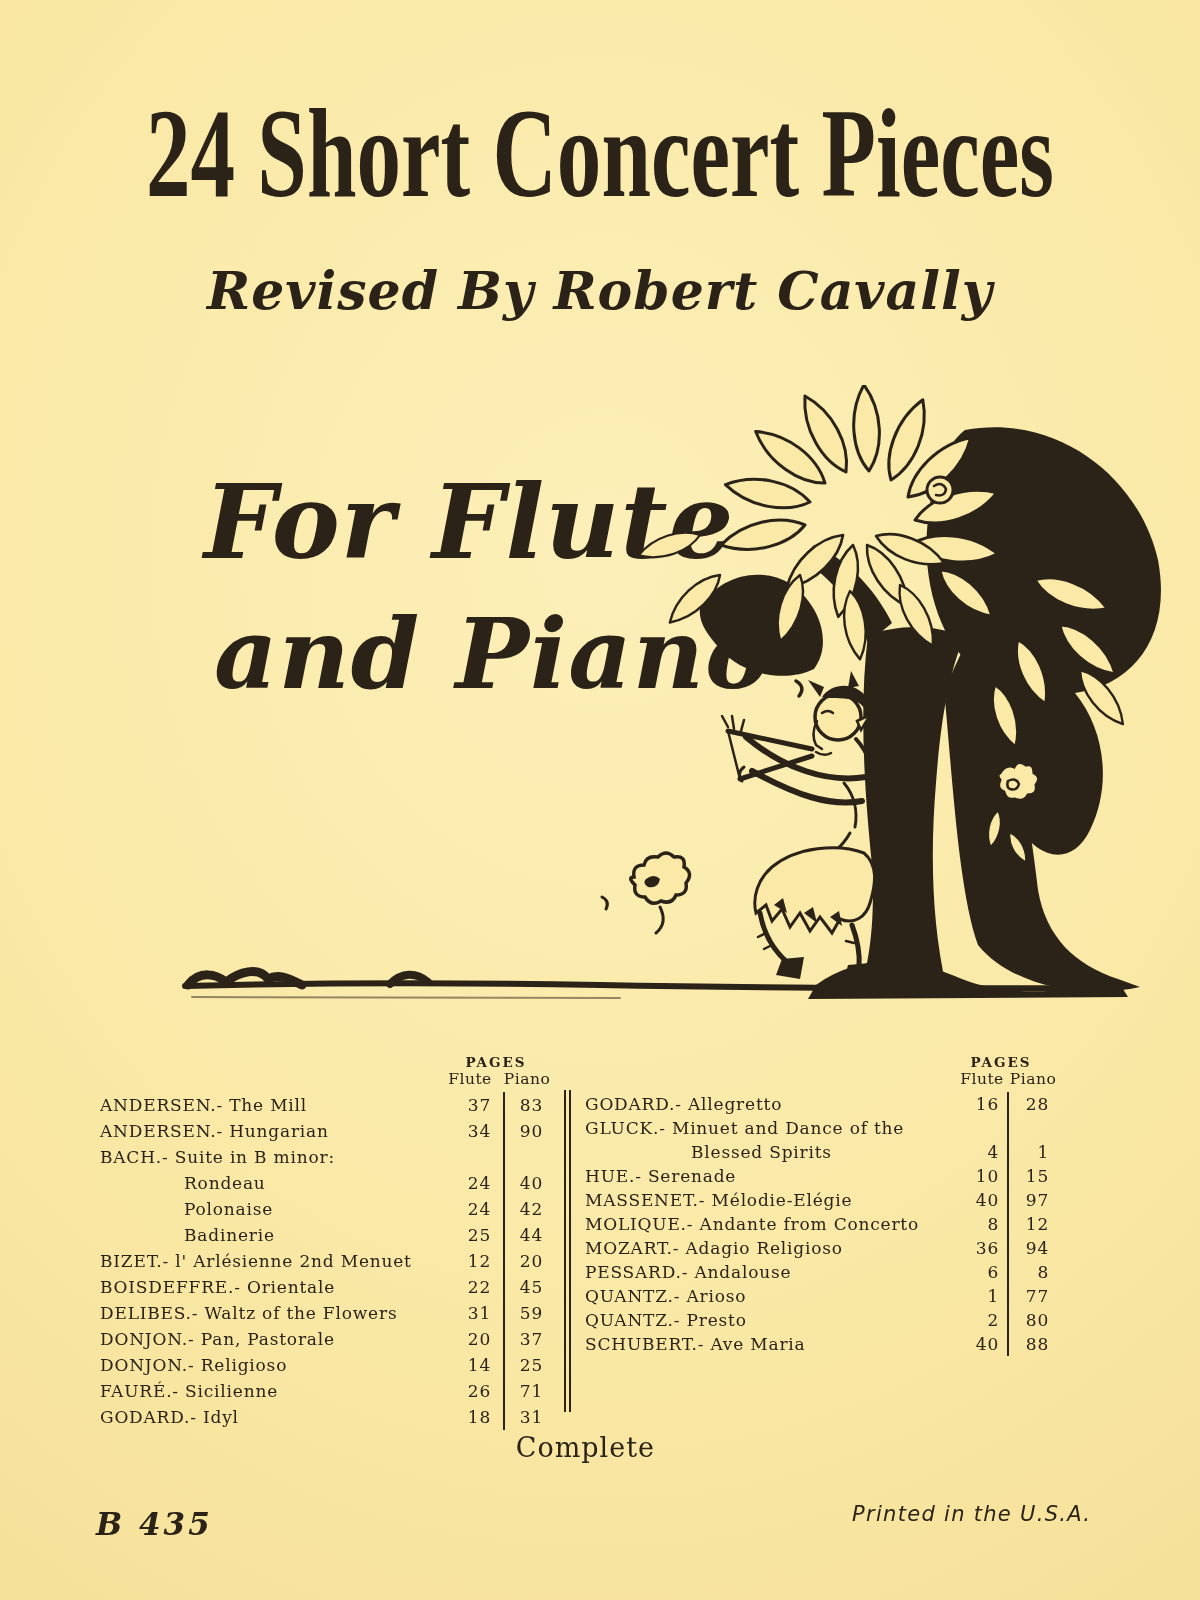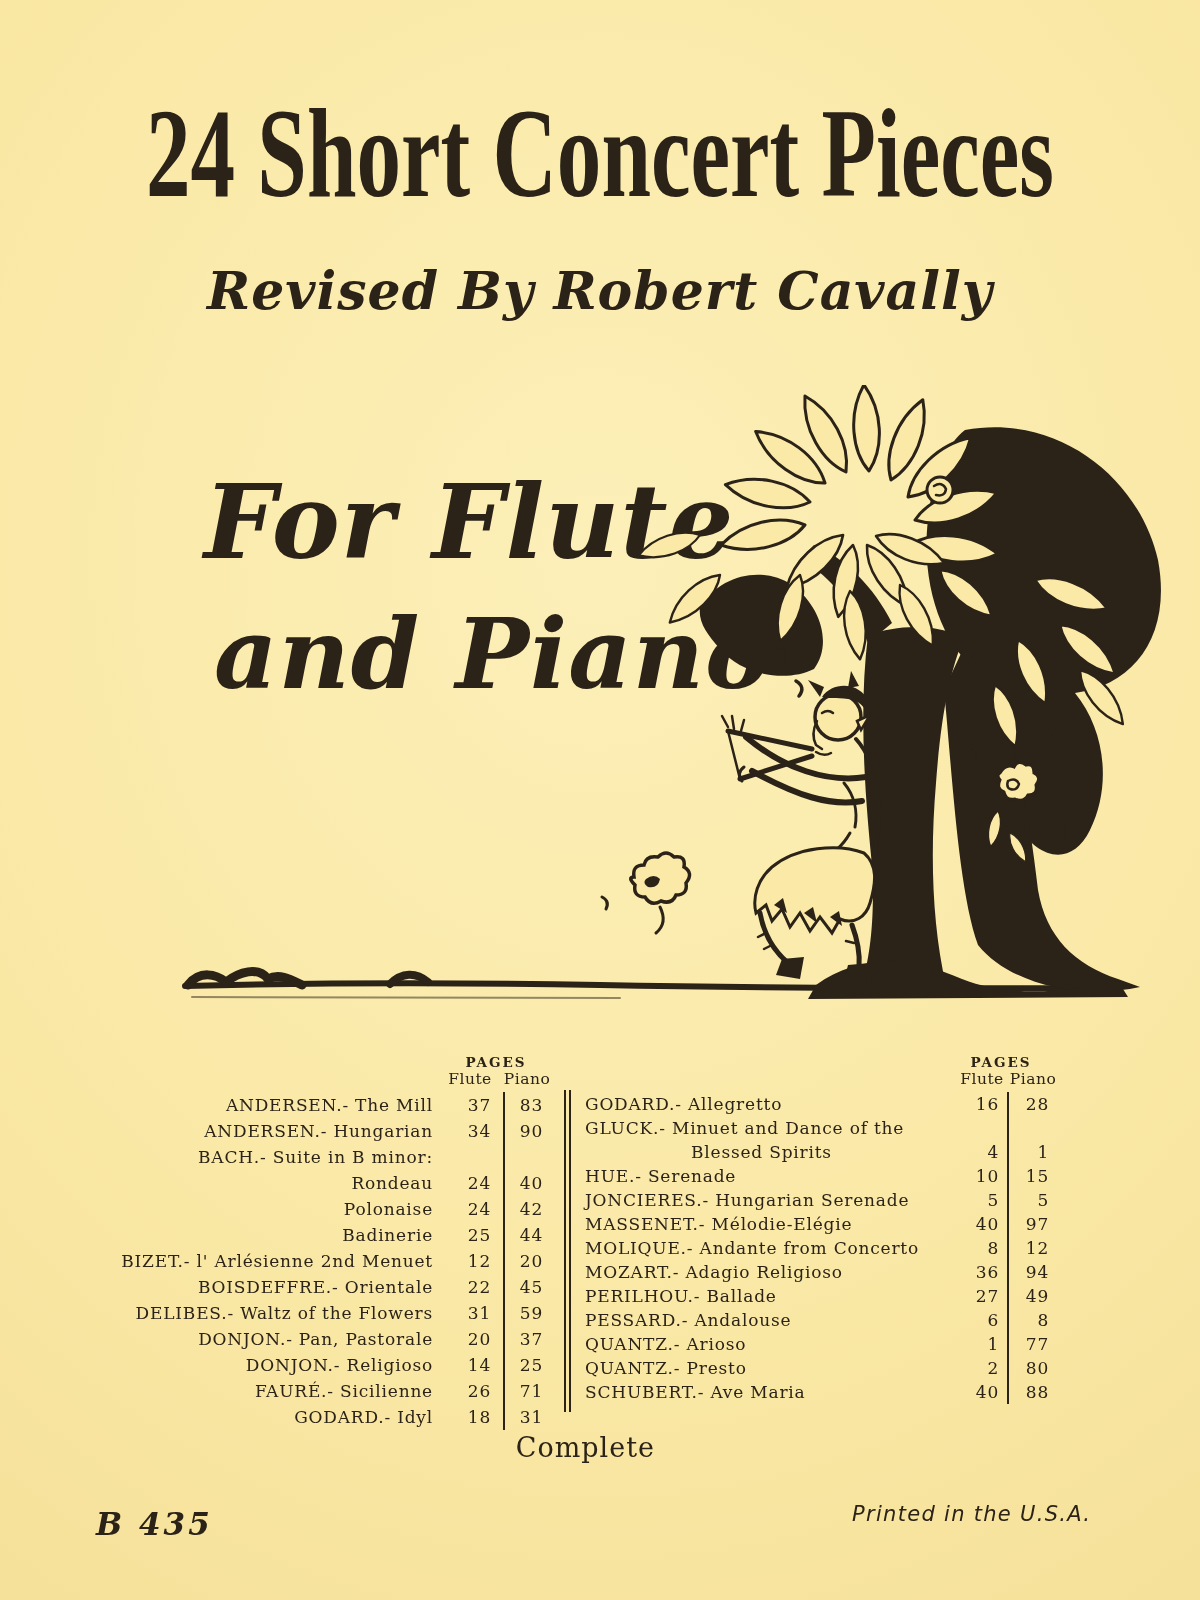--- a/index.html
+++ b/index.html
@@ -51,21 +51,21 @@
   .toc-head{position:absolute;white-space:nowrap;text-align:center;color:var(--ink);}
   .toc-head.pages{font-weight:bold;font-size:13.5px;letter-spacing:2px;}
   .toc-head.sub{font-size:15.5px;letter-spacing:0.5px;}
   table.toc{border-collapse:collapse;margin-top:44px;table-layout:fixed;}
   table.toc td{
     padding:0;vertical-align:top;
     letter-spacing:0.8px;
     white-space:nowrap;overflow:visible;
   }
   .toc-left table.toc{width:448px;}
-  .toc-left table.toc td{line-height:26px;text-align:right;}
+  .toc-left table.toc td{line-height:26px;}
   .toc-left td.c-flute{width:58px;}
   .toc-left td.c-piano{width:38px;margin-left:20px;}
   .toc-left td.c-flute{padding-right:12px;}
   .toc-left td.c-piano{padding-right:5px;}
   .toc-right table.toc{width:470px;}
   .toc-right table.toc td{line-height:24px;}
   .toc-right td.c-flute{width:55px;}
   .toc-right td.c-piano{width:40px;}
   .toc-right td.c-flute{padding-right:8px;}
   .toc-right td.c-piano{padding-right:6px;}
@@ -308,45 +308,35 @@
             <td class="c-name ind2">Blessed Spirits</td>
             <td class="c-num c-flute">4</td>
             <td class="c-num c-piano">1</td>
           </tr>
           <tr>
             <td class="c-name">HUE.- Serenade</td>
             <td class="c-num c-flute">10</td>
             <td class="c-num c-piano">15</td>
           </tr>
           <tr>
-            <td class="c-name">JONCIERES.- Hungarian Serenade</td>
-            <td class="c-num c-flute">5</td>
-            <td class="c-num c-piano">5</td>
-          </tr>
-          <tr>
             <td class="c-name">MASSENET.- Mélodie-Elégie</td>
             <td class="c-num c-flute">40</td>
             <td class="c-num c-piano">97</td>
           </tr>
           <tr>
             <td class="c-name">MOLIQUE.- Andante from Concerto</td>
             <td class="c-num c-flute">8</td>
             <td class="c-num c-piano">12</td>
           </tr>
           <tr>
             <td class="c-name">MOZART.- Adagio Religioso</td>
             <td class="c-num c-flute">36</td>
             <td class="c-num c-piano">94</td>
           </tr>
           <tr>
-            <td class="c-name">PERILHOU.- Ballade</td>
-            <td class="c-num c-flute">27</td>
-            <td class="c-num c-piano">49</td>
-          </tr>
-          <tr>
             <td class="c-name">PESSARD.- Andalouse</td>
             <td class="c-num c-flute">6</td>
             <td class="c-num c-piano">8</td>
           </tr>
           <tr>
             <td class="c-name">QUANTZ.- Arioso</td>
             <td class="c-num c-flute">1</td>
             <td class="c-num c-piano">77</td>
           </tr>
           <tr>

